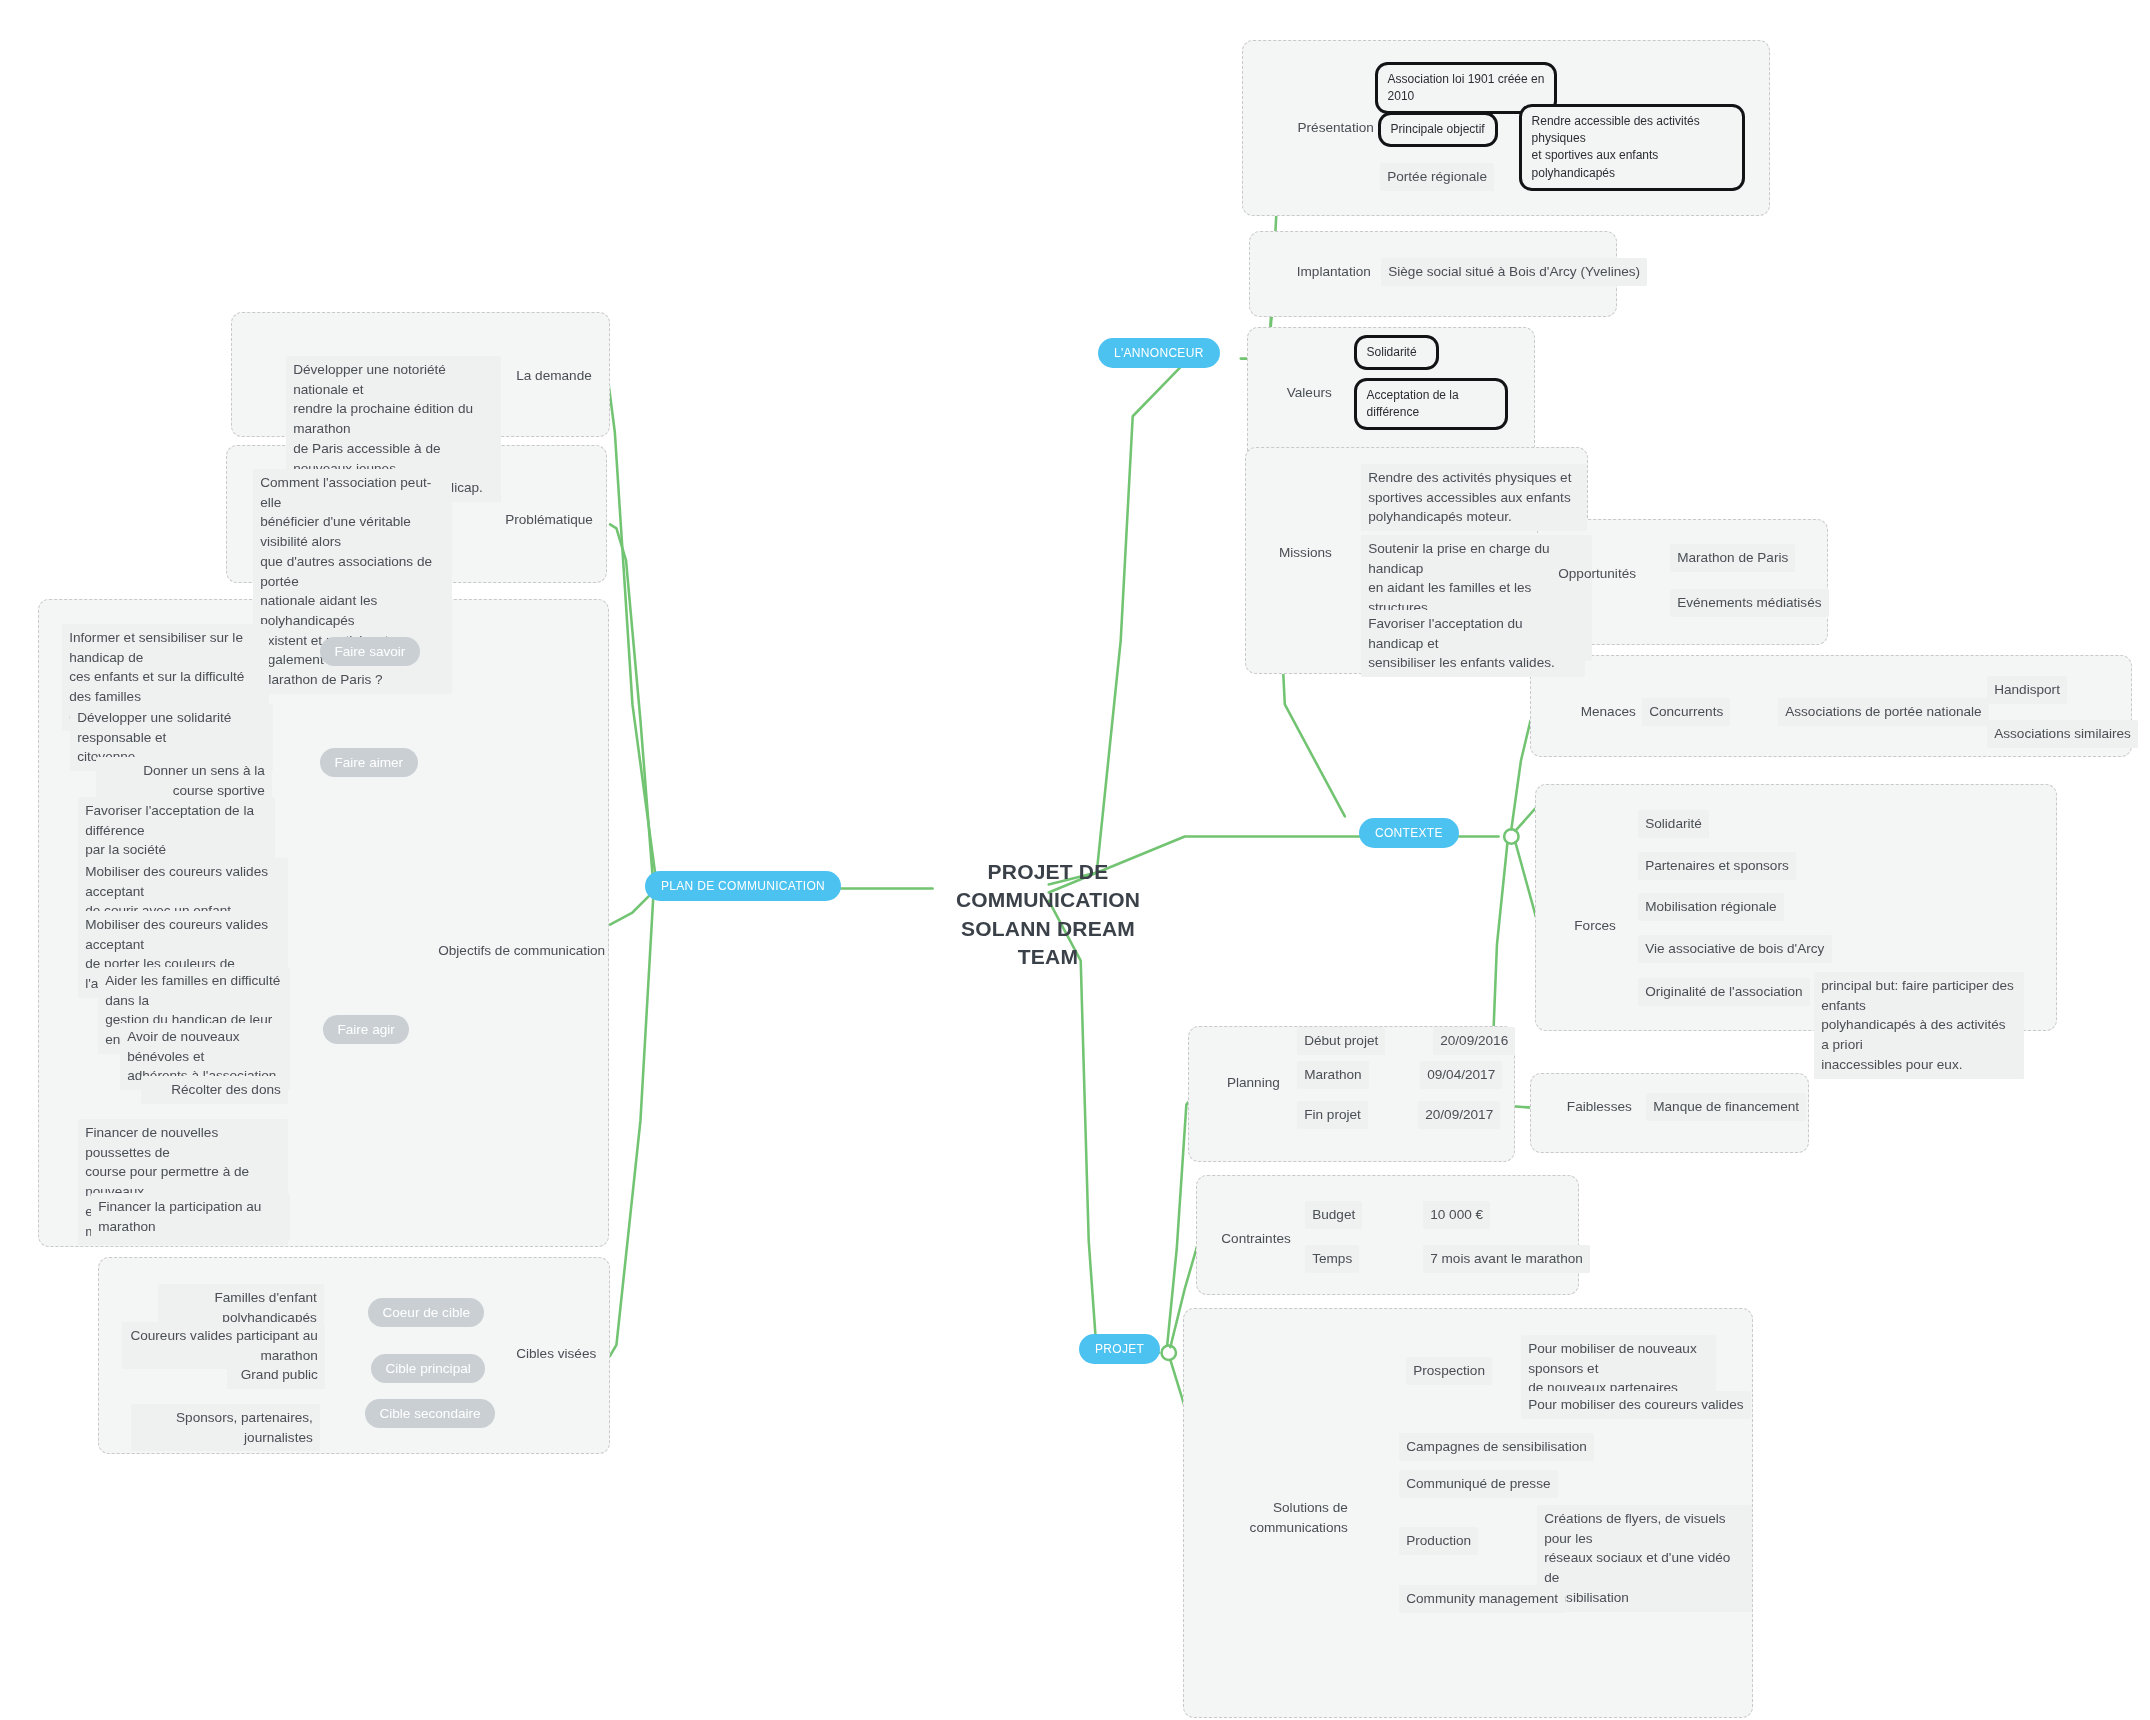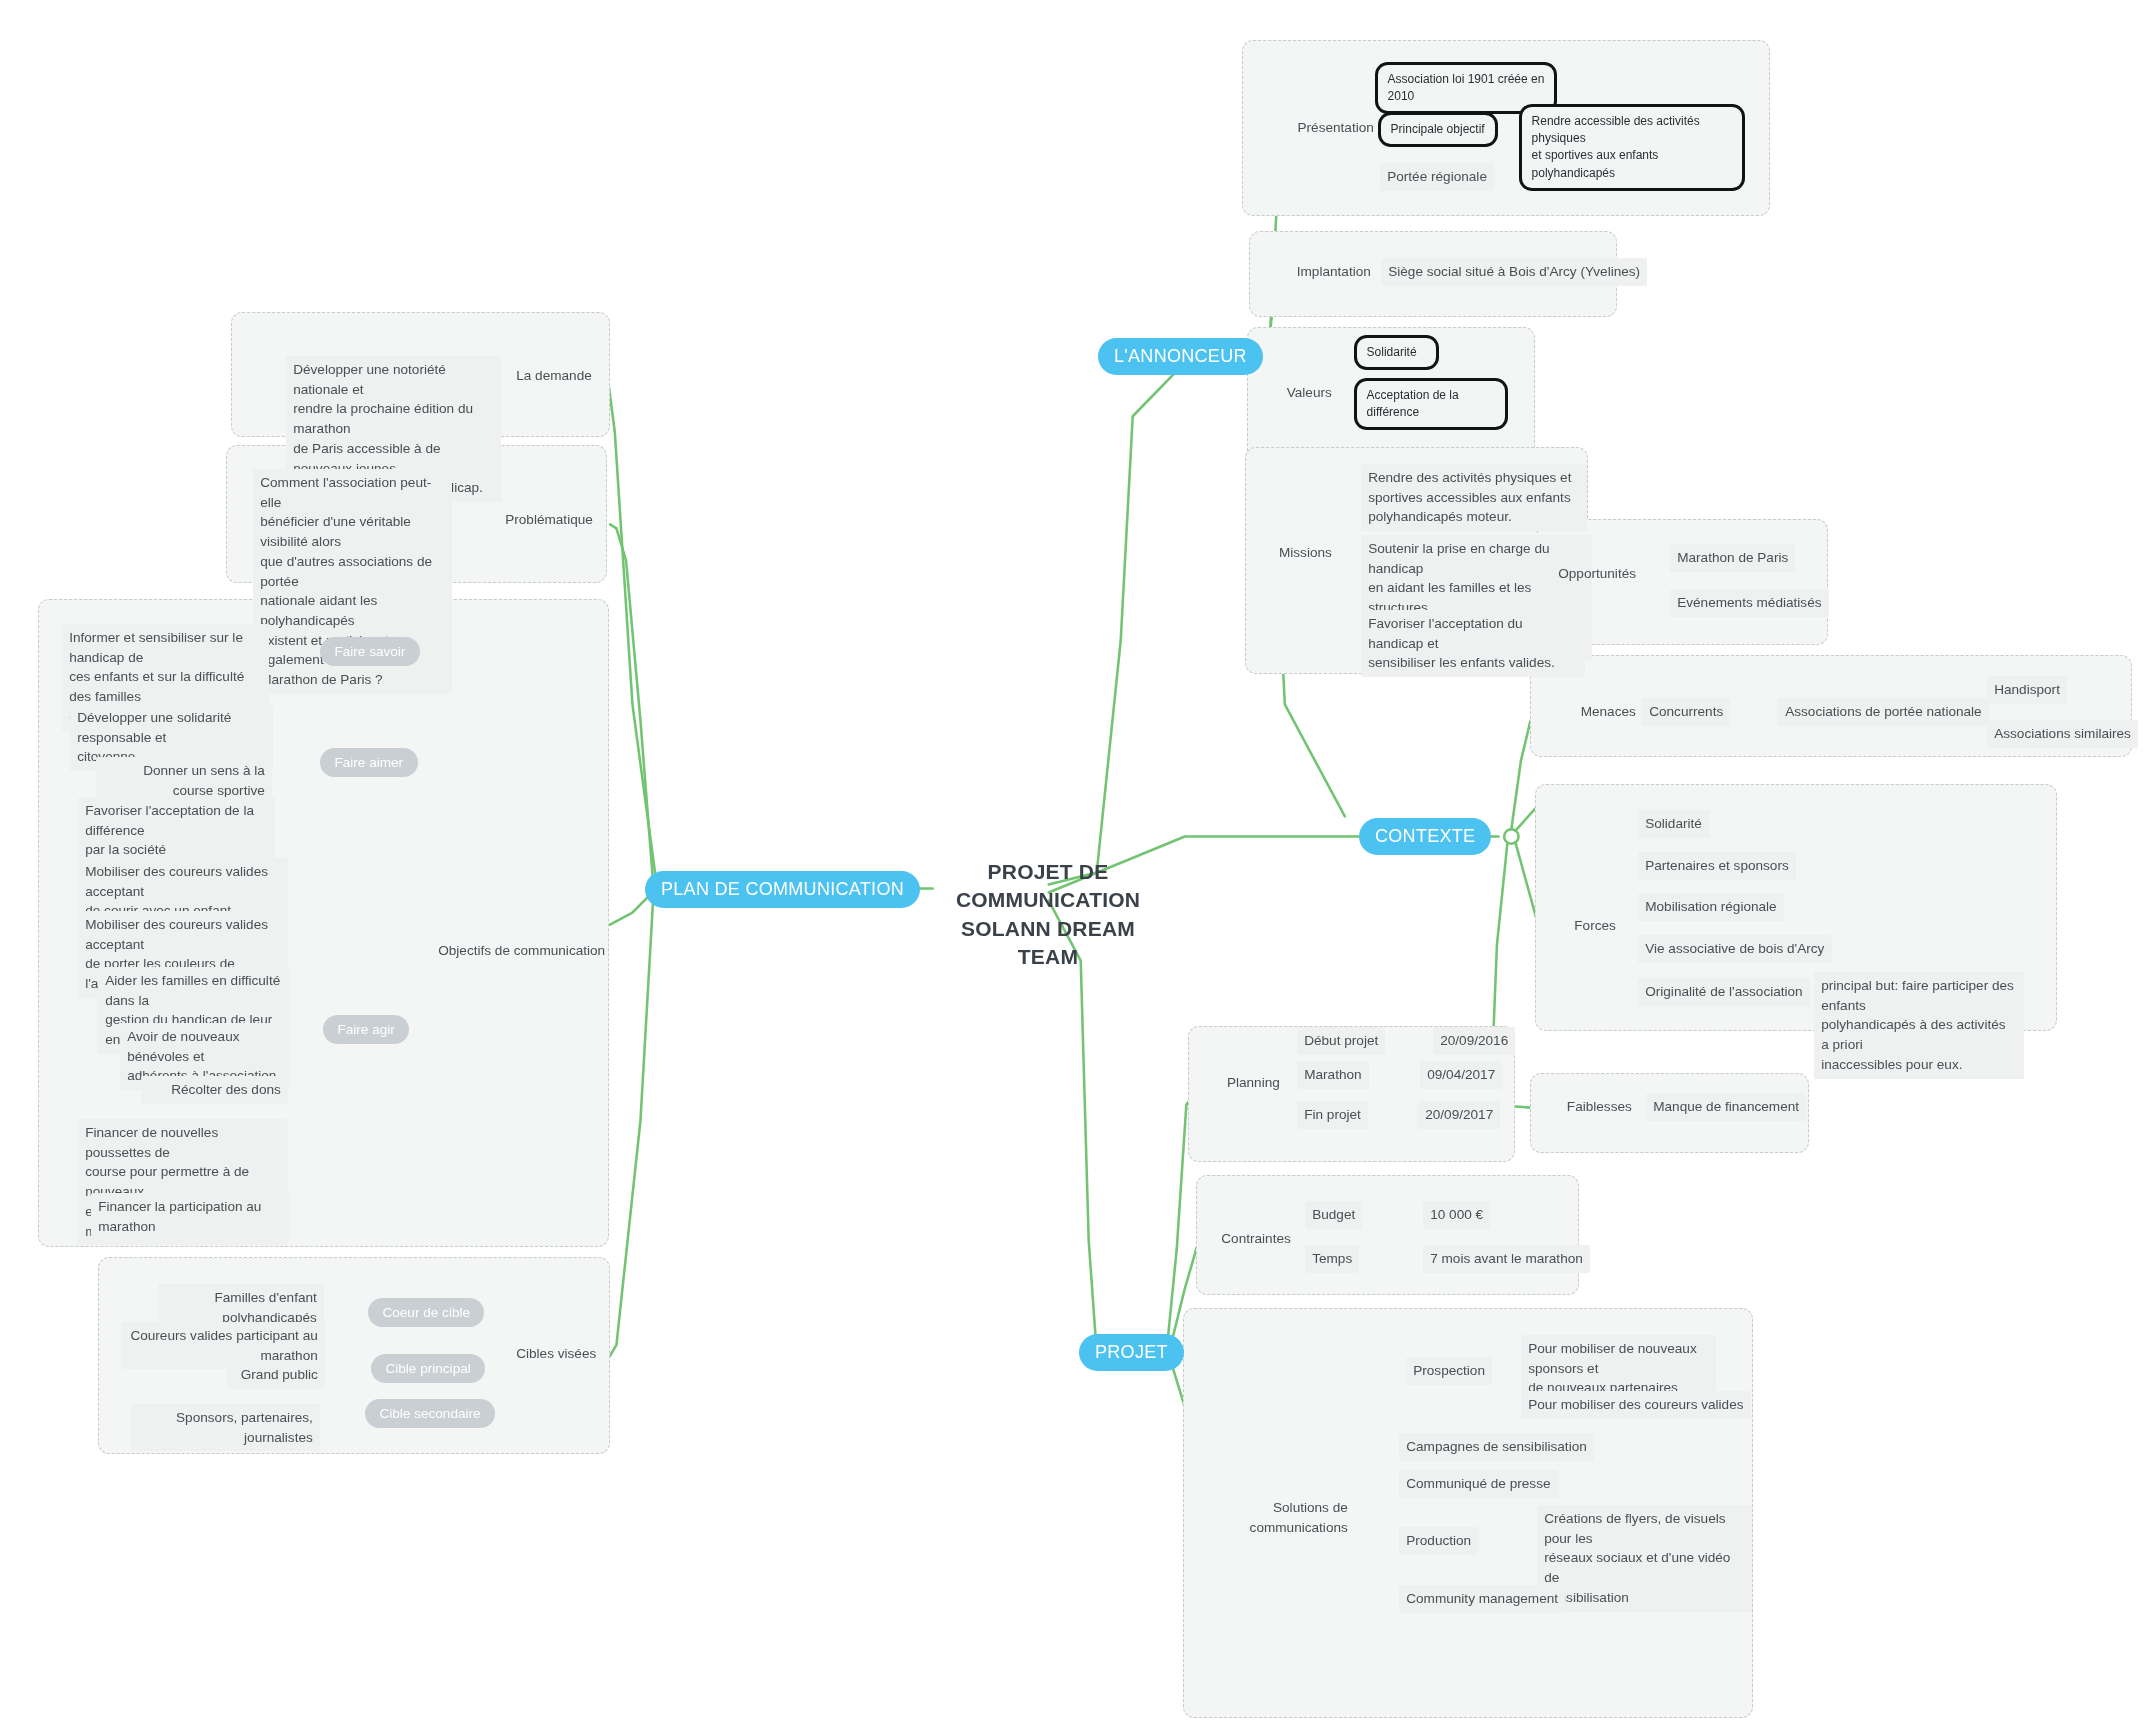--- a/index.html
+++ b/index.html
@@ -58,21 +58,21 @@
     line-height: 1.35;
     text-align: center;
     background: transparent;
     white-space: pre-line;
   }
   
   .pill {
     position: absolute;
     background: #4cc2f1;
     color: #ffffff;
-    font-size: 18px;
+    font-size: 12px;
     letter-spacing: 0.3px;
     border-radius: 19px;
     padding: 8px 16px;
     text-align: center;
     box-sizing: border-box;
     white-space: nowrap;
   }
   
   .gpill {
     position: absolute;

